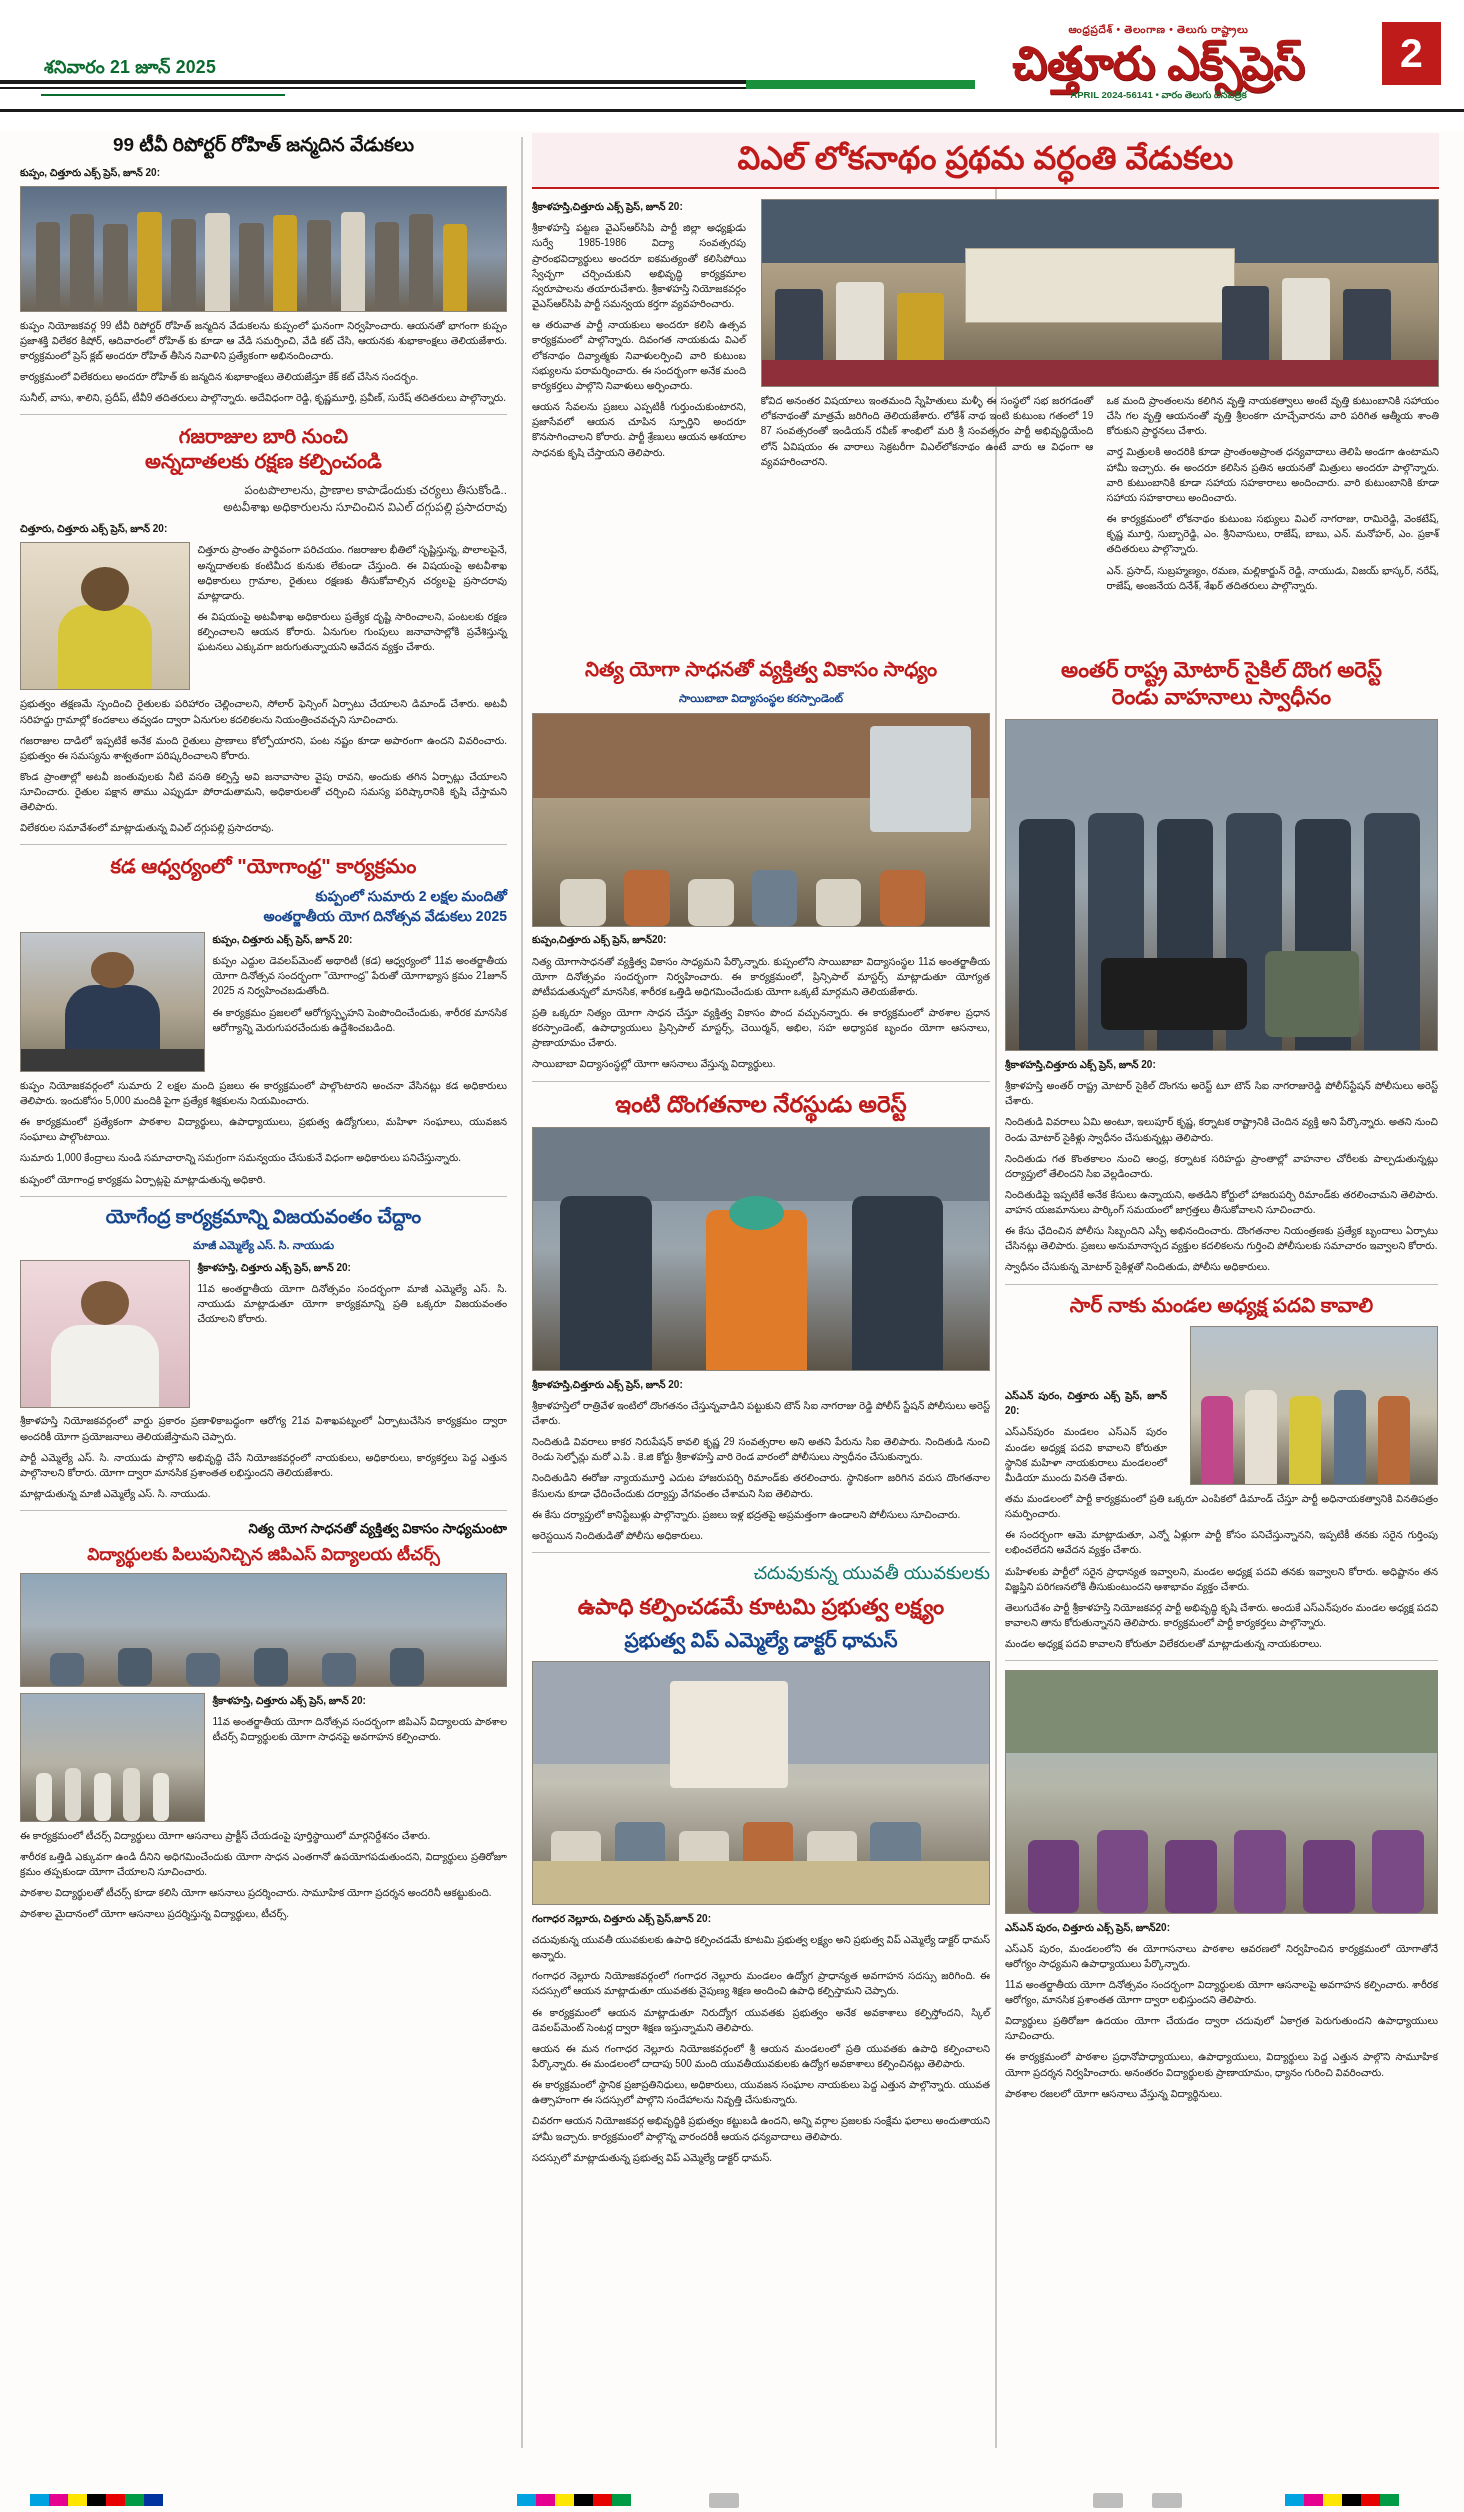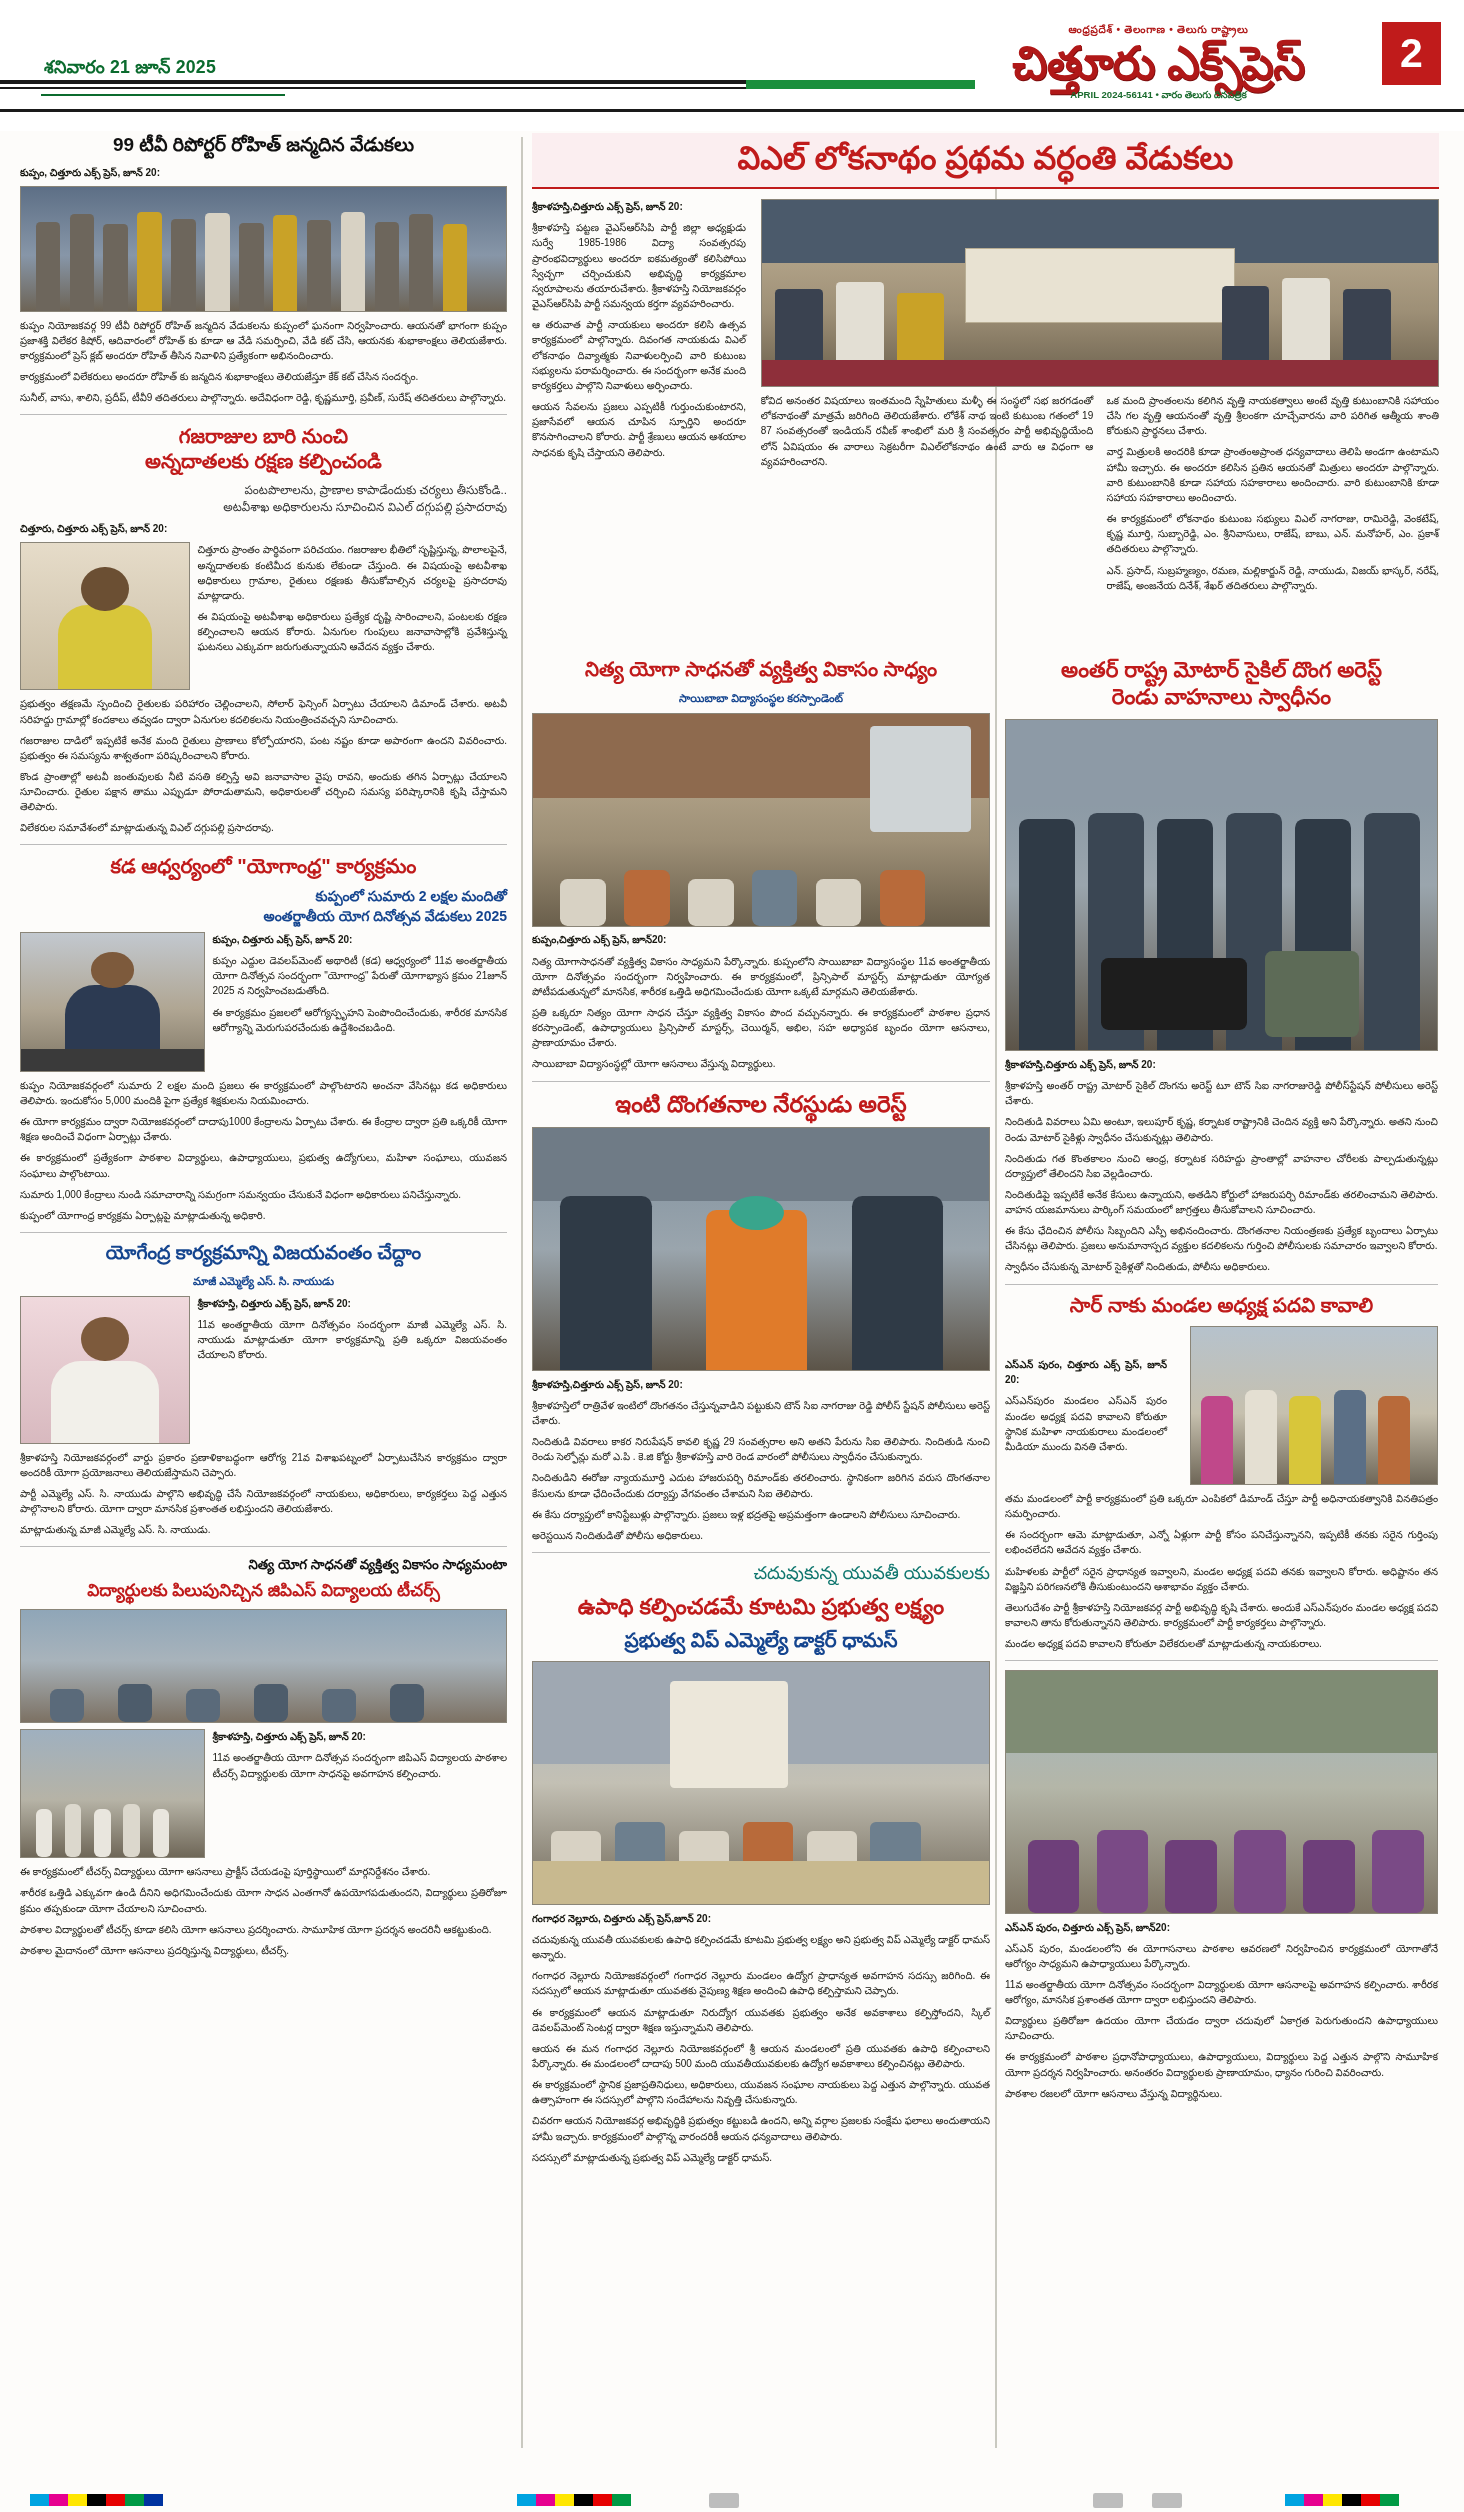--- a/index.html
+++ b/index.html
@@ -243,21 +243,20 @@
           <div style="position:absolute; left:38%; top:14%; width:24%; height:26%; background:#7d5a3c; border-radius:50%"></div>
           <div style="position:absolute; left:0; bottom:0; width:100%; height:16%; background:#3a3a3a"></div>
         </div>
         <div style="flex:1">
           <p><span class="dateline">కుప్పం, చిత్తూరు ఎక్స్ ప్రెస్, జూన్ 20:</span></p>
           <p>కుప్పం ఎద్దుల డెవలప్‌మెంట్ అథారిటీ (కడ) ఆధ్వర్యంలో 11వ అంతర్జాతీయ యోగా దినోత్సవ సందర్భంగా "యోగాంధ్ర" పేరుతో యోగాభ్యాస క్రమం 21జూన్ 2025 న నిర్వహించబడుతోంది.</p>
           <p>ఈ కార్యక్రమం ప్రజలలో ఆరోగ్యస్పృహని పెంపొందించేందుకు, శారీరక మానసిక ఆరోగ్యాన్ని మెరుగుపరచేందుకు ఉద్దేశించబడింది.</p>
         </div>
       </div>
       <p>కుప్పం నియోజకవర్గంలో సుమారు 2 లక్షల మంది ప్రజలు ఈ కార్యక్రమంలో పాల్గొంటారని అంచనా వేసినట్లు కడ అధికారులు తెలిపారు. ఇందుకోసం 5,000 మందికి పైగా ప్రత్యేక శిక్షకులను నియమించారు.</p>
-      <p>ఈ యోగా కార్యక్రమం ద్వారా నియోజకవర్గంలో దాదాపు1000 కేంద్రాలను ఏర్పాటు చేశారు. ఈ కేంద్రాల ద్వారా ప్రతి ఒక్కరికీ యోగా శిక్షణ అందించే విధంగా ఏర్పాట్లు చేశారు.</p>
       <p>ఈ కార్యక్రమంలో ప్రత్యేకంగా పాఠశాల విద్యార్థులు, ఉపాధ్యాయులు, ప్రభుత్వ ఉద్యోగులు, మహిళా సంఘాలు, యువజన సంఘాలు పాల్గొంటాయి.</p>
       <p>సుమారు 1,000 కేంద్రాలు నుండి సమాచారాన్ని సమగ్రంగా సమన్వయం చేసుకునే విధంగా అధికారులు పనిచేస్తున్నారు.</p>
       <p>కుప్పంలో యోగాంధ్ర కార్యక్రమ ఏర్పాట్లపై మాట్లాడుతున్న అధికారి.</p>
     </div>
 
     <div class="rule-thin"></div>
 
     <div>
       <h2 class="hl-blue">యోగేంద్ర కార్యక్రమాన్ని విజయవంతం చేద్దాం</h2>
       <div class="byline">మాజీ ఎమ్మెల్యే ఎస్. సి. నాయుడు</div>
@@ -443,21 +442,21 @@
       <p>నిందితుడు గత కొంతకాలం నుంచి ఆంధ్ర, కర్నాటక సరిహద్దు ప్రాంతాల్లో వాహనాల చోరీలకు పాల్పడుతున్నట్లు దర్యాప్తులో తేలిందని సిఐ వెల్లడించారు.</p>
       <p>నిందితుడిపై ఇప్పటికే అనేక కేసులు ఉన్నాయని, అతడిని కోర్టులో హాజరుపర్చి రిమాండ్‌కు తరలించామని తెలిపారు. వాహన యజమానులు పార్కింగ్ సమయంలో జాగ్రత్తలు తీసుకోవాలని సూచించారు.</p>
       <p>ఈ కేసు ఛేదించిన పోలీసు సిబ్బందిని ఎస్పీ అభినందించారు. దొంగతనాల నియంత్రణకు ప్రత్యేక బృందాలు ఏర్పాటు చేసినట్లు తెలిపారు. ప్రజలు అనుమానాస్పద వ్యక్తుల కదలికలను గుర్తించి పోలీసులకు సమాచారం ఇవ్వాలని కోరారు.</p>
       <p>స్వాధీనం చేసుకున్న మోటార్ సైకిళ్లతో నిందితుడు, పోలీసు అధికారులు.</p>
     </div>
 
     <div class="rule-thin"></div>
 
     <div>
       <h2 class="hl-red" style="font-size:20px">సార్ నాకు మండల అధ్యక్ష పదవి కావాలి</h2>
-      <div style="display:flex; gap:23px; align-items:center">
+      <div style="display:flex; gap:23px; align-items:flex-end">
         <div style="flex:0 0 162px">
           <p><span class="dateline">ఎస్ఎన్ పురం, చిత్తూరు ఎక్స్ ప్రెస్, జూన్ 20:</span></p>
           <p>ఎస్ఎన్‌పురం మండలం ఎస్ఎన్ పురం మండల అధ్యక్ష పదవి కావాలని కోరుతూ స్థానిక మహిళా నాయకురాలు మండలంలో మీడియా ముందు వినతి చేశారు.</p>
         </div>
         <div class="photo ph-hall" style="flex:1; height:159px">
           <div class="sky" style="background:linear-gradient(#b6c2cc 0%,#c6c0ae 55%,#6f6758 100%)"></div>
           <div class="fig" style="left:4%;  width:13%; height:56%; background:#c0488a; border-radius:7.4px 7.4px 0 0"></div>
           <div class="fig" style="left:22%; width:13%; height:60%; background:#e4dfd2; border-radius:7.4px 7.4px 0 0"></div>
           <div class="fig" style="left:40%; width:13%; height:56%; background:#d8c63a; border-radius:7.4px 7.4px 0 0"></div>
           <div class="fig" style="left:58%; width:13%; height:60%; background:#5b6f86; border-radius:7.4px 7.4px 0 0"></div>

